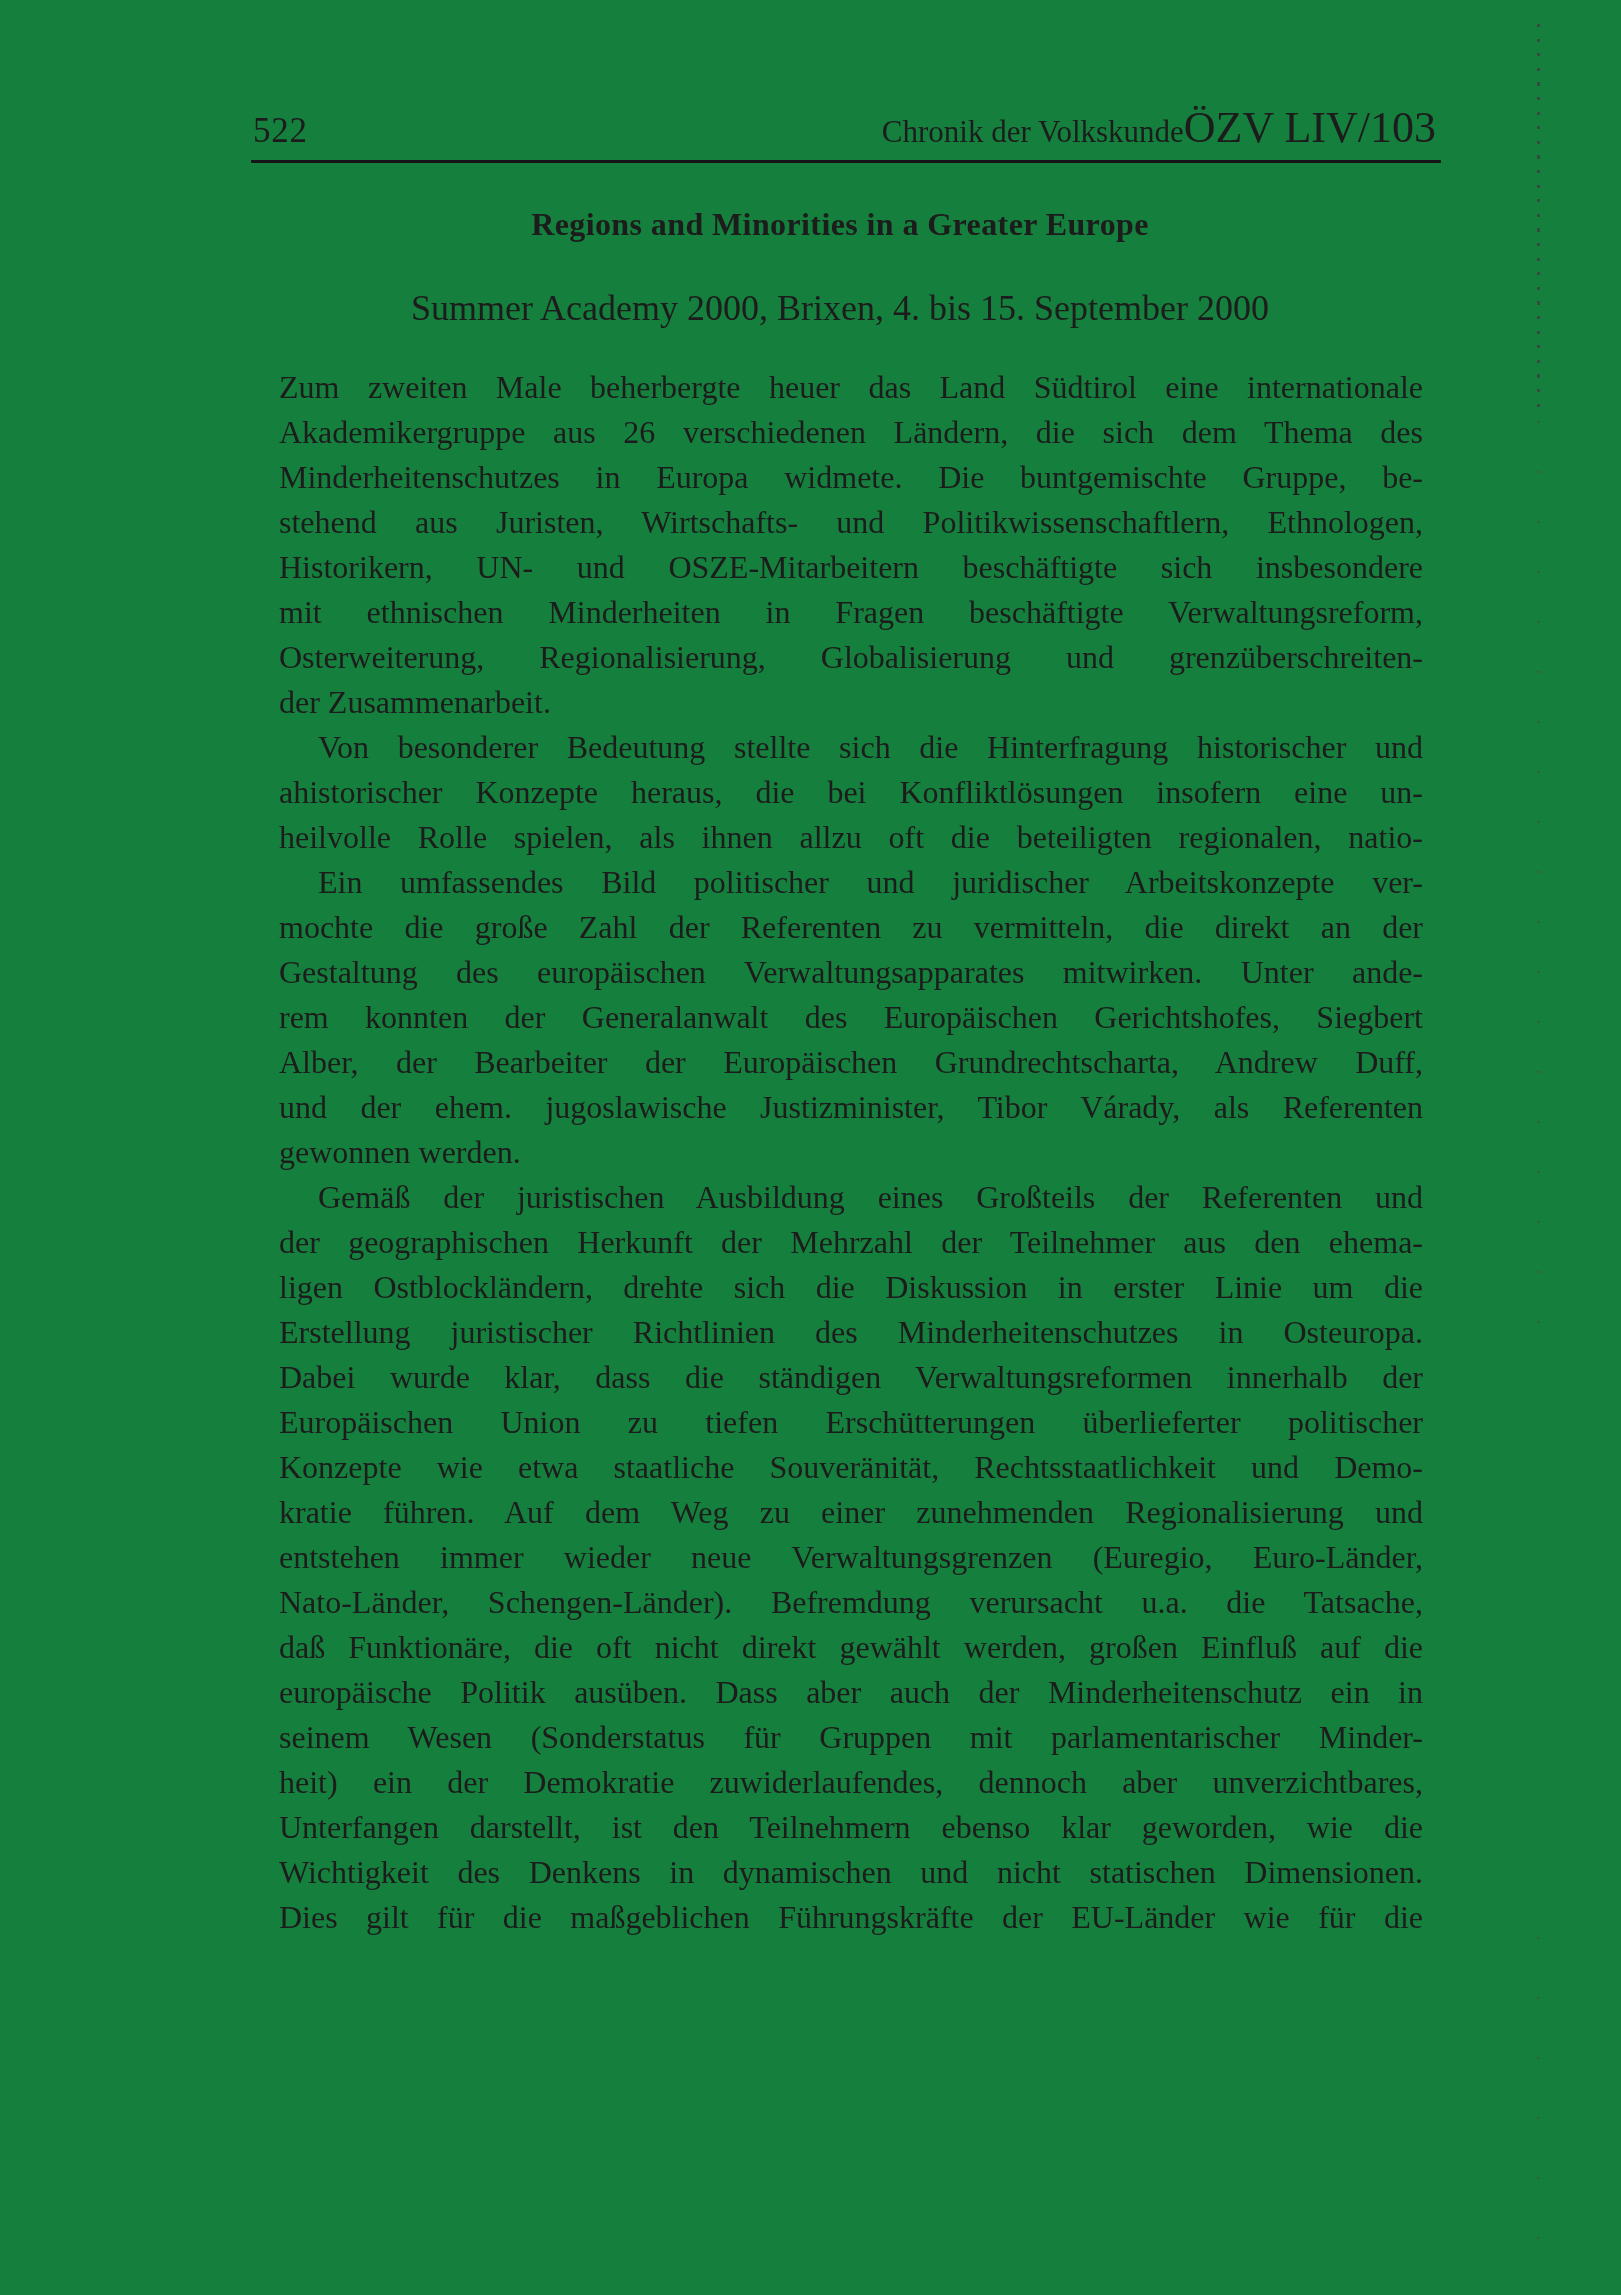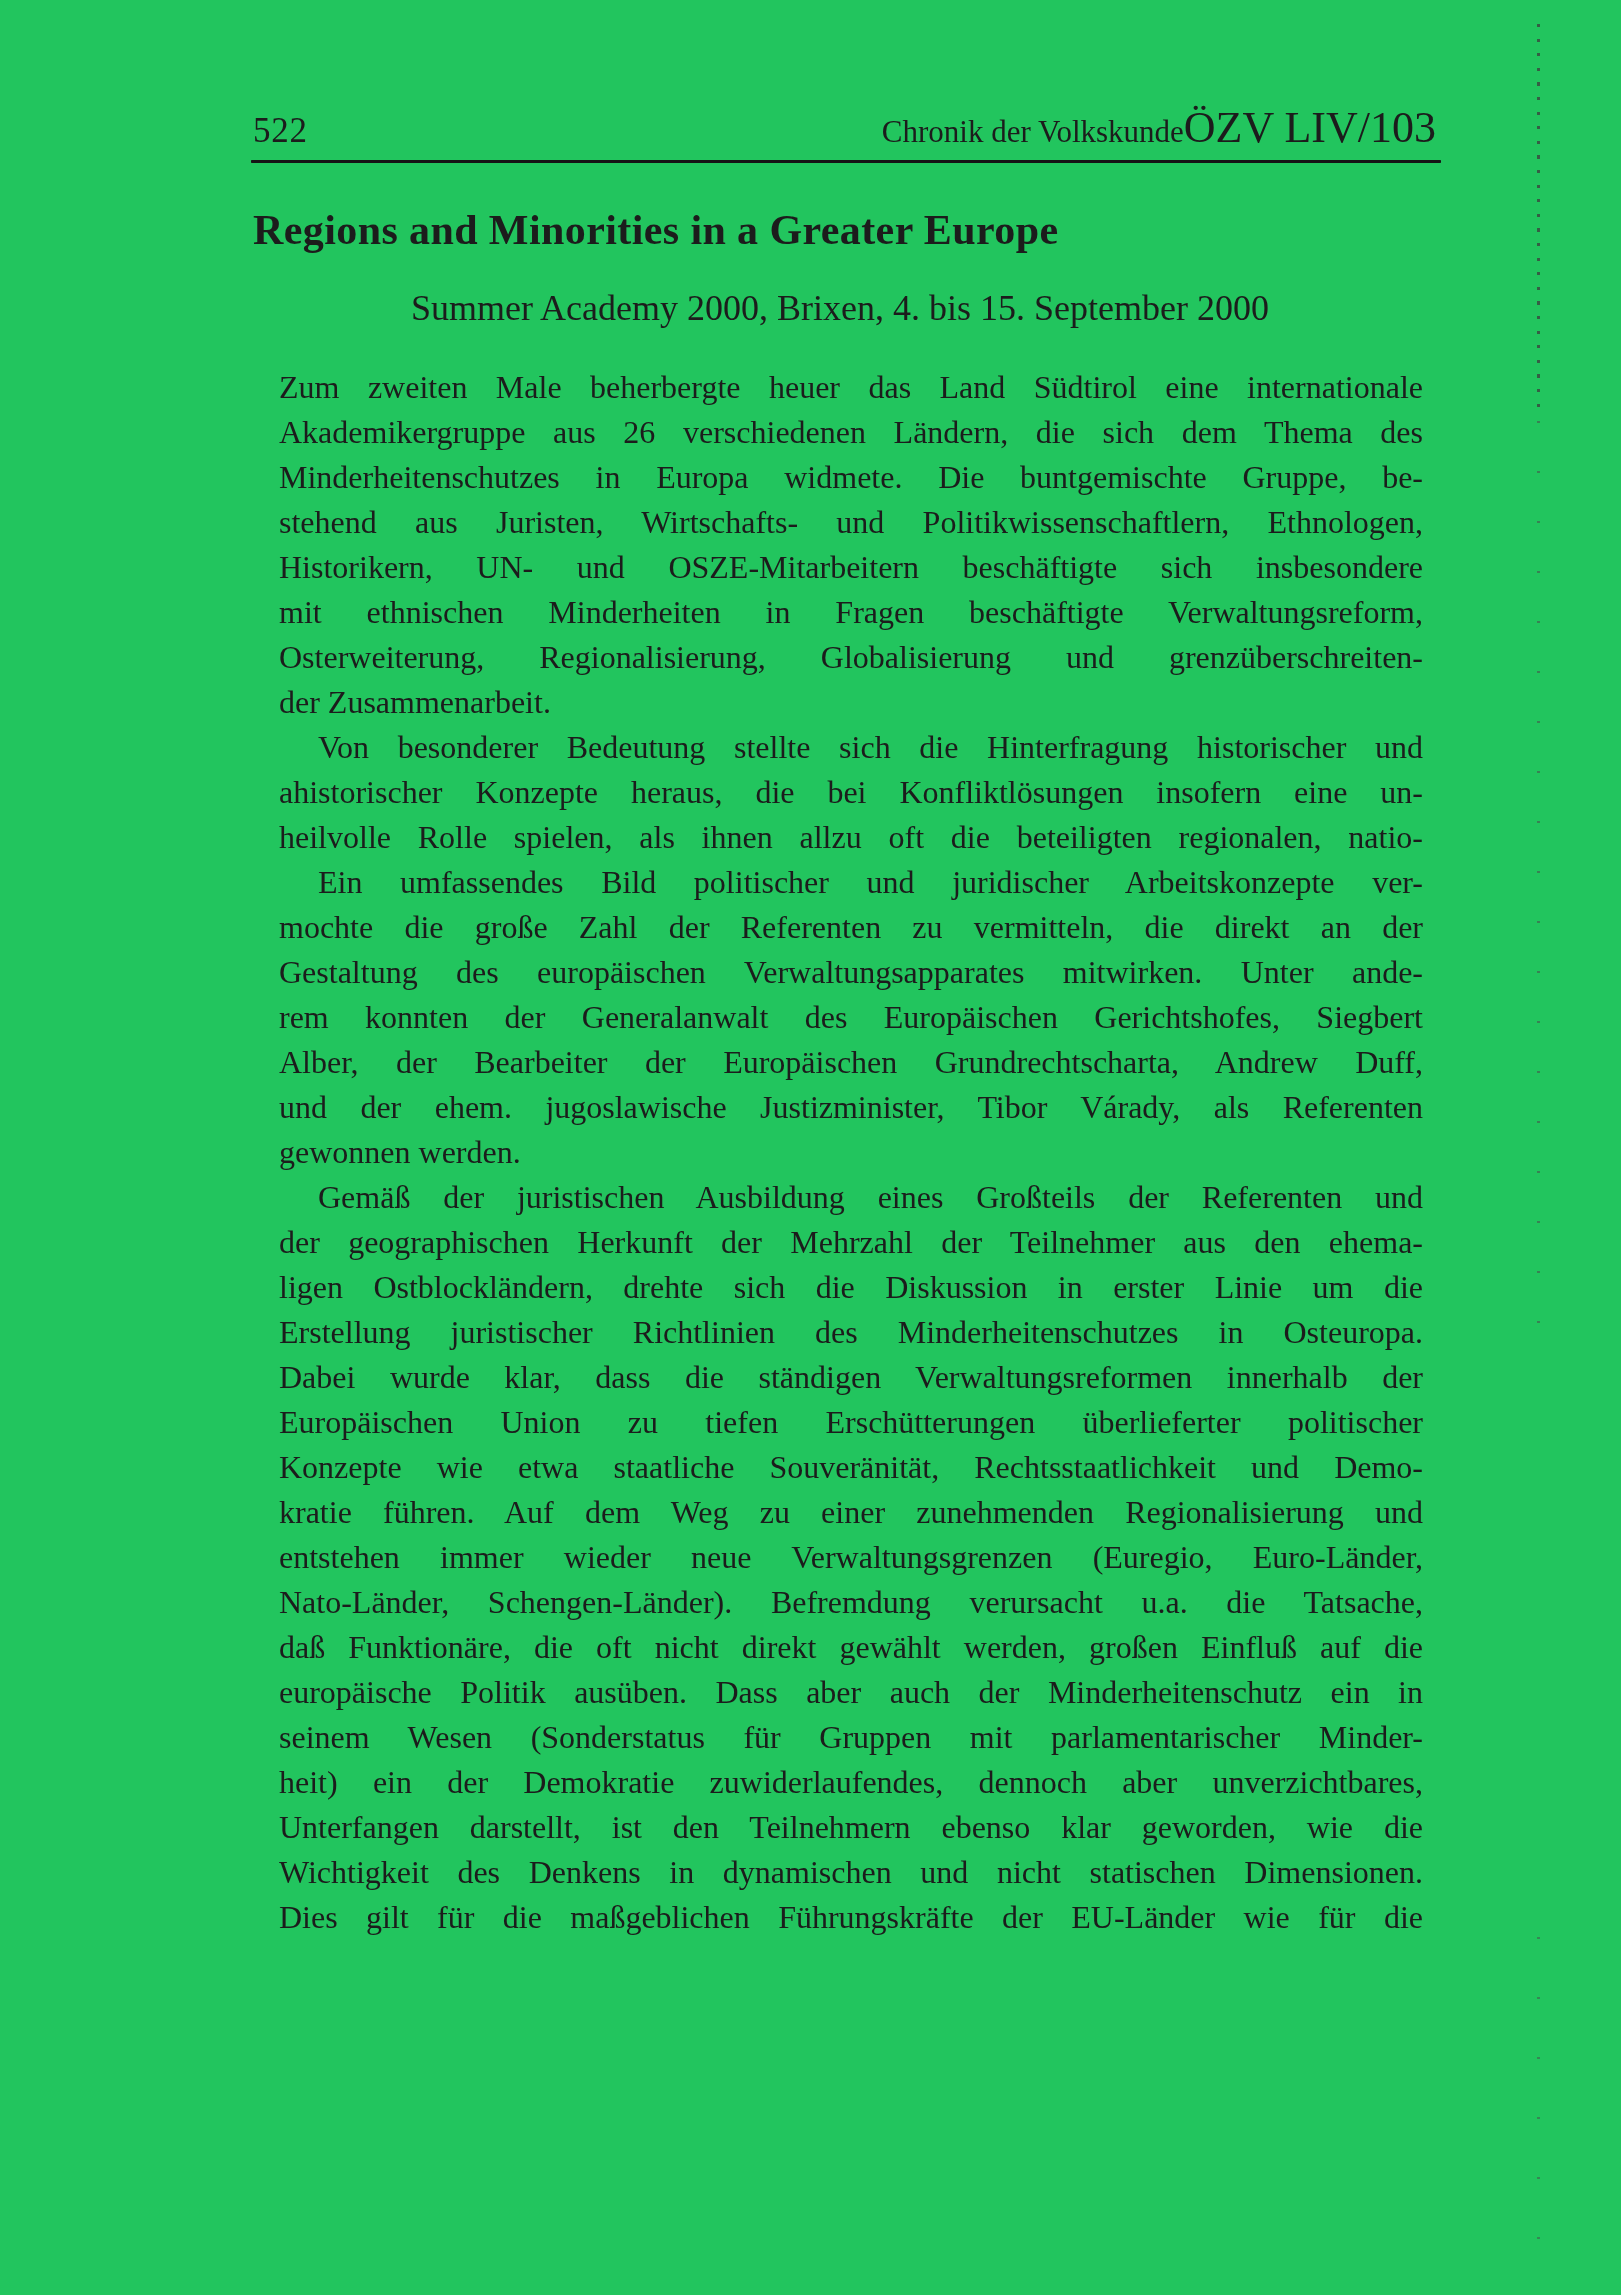--- a/index.html
+++ b/index.html
@@ -1,20 +1,20 @@
 <!DOCTYPE html>
 <html style="font-size:13px"><head>
 <meta charset="utf-8">
 <style>
   html, body { margin: 0; padding: 0; background: #e8e8e8; }
   .page {
     position: relative;
     width: 1621px;
     height: 2295px;
-    background: #22c55e;
+    background: #15803d;
     overflow: hidden;
     font-family: "Liberation Serif", "DejaVu Serif", serif;
     color: #1c1c1c;
   }
   
   .pagehead {
     position: absolute;
     left: 253px;
     top: 102px;
     width: 1183px;
@@ -33,22 +33,22 @@
     background: #151515;
     border-radius: 0.8px;
   }
   
   .title {
     position: absolute;
     left: 253px;
     top: 206px;
     width: 1174px;
     margin: 0;
-    text-align: left;
-    font-size: 42px;
+    text-align: center;
+    font-size: 32px;
     font-weight: 700;
     letter-spacing: 0.4px;
   }
   .subtitle {
     position: absolute;
     left: 253px;
     top: 287px;
     width: 1174px;
     margin: 0;
     text-align: center;

